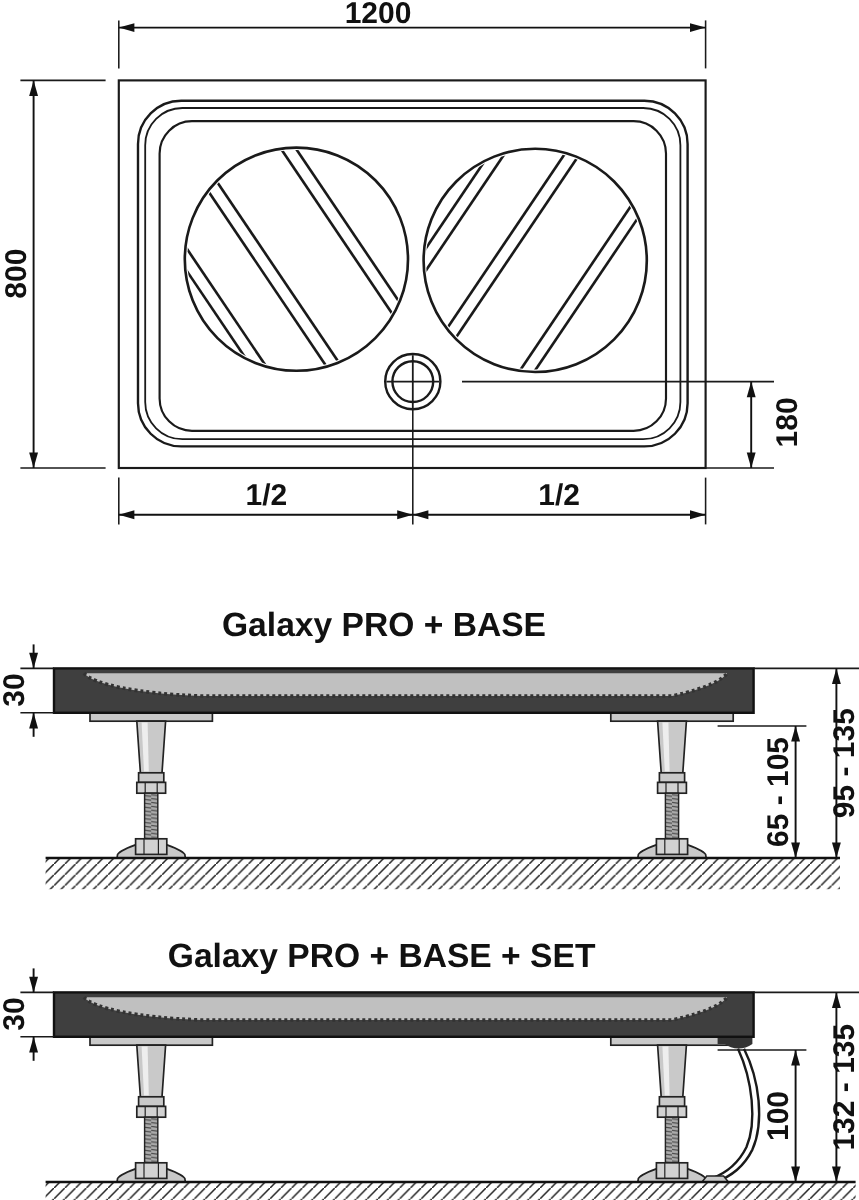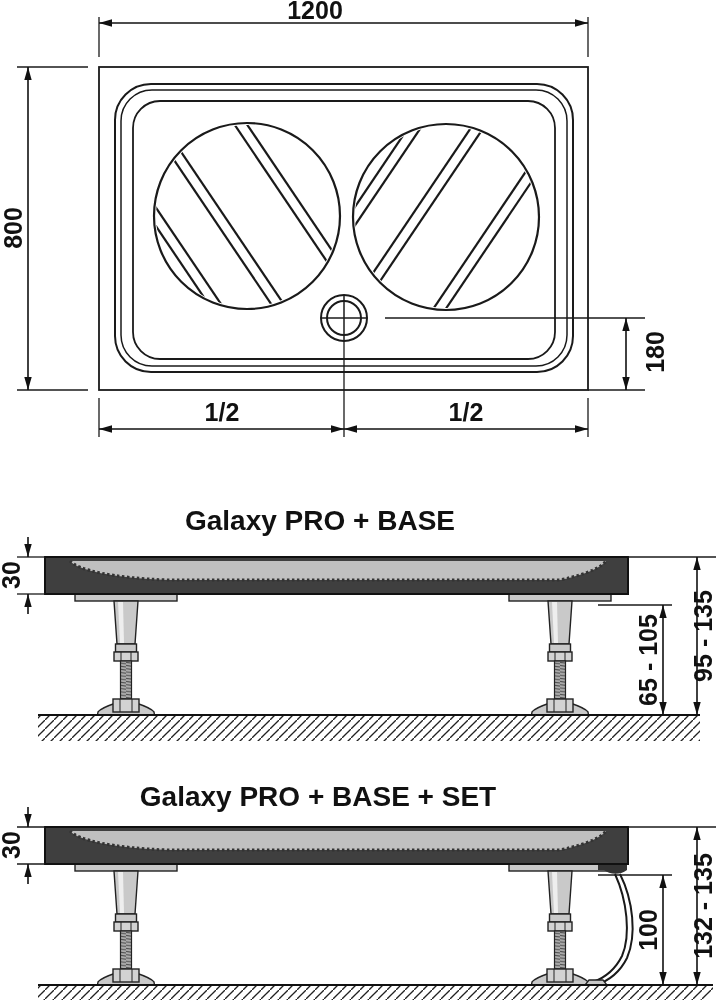--- a/index.html
+++ b/index.html
@@ -1,16 +1,16 @@
 <!DOCTYPE html>
 <html><head>
 <meta charset="utf-8">
 <style>
   html,body{margin:0;padding:0;background:#ffffff;}
-  .page{width:716px;height:1000px;position:relative;background:#fff;overflow:hidden;border-radius:17px;}
+  .page{width:716px;height:1000px;position:relative;background:#fff;overflow:hidden;}
   svg{display:block;}
   .lbl{font:bold 25px "Liberation Sans", sans-serif;fill:#111;}
   .ttl{font:bold 28px "Liberation Sans", sans-serif;fill:#111;}
   .thin{stroke:#1a1a1a;stroke-width:1.3;fill:none;}
   .dim{stroke:#111;stroke-width:1.6;fill:none;}
   .edge{stroke:#1a1a1a;stroke-width:2;fill:none;}
 </style>
 </head>
 <body>
 

